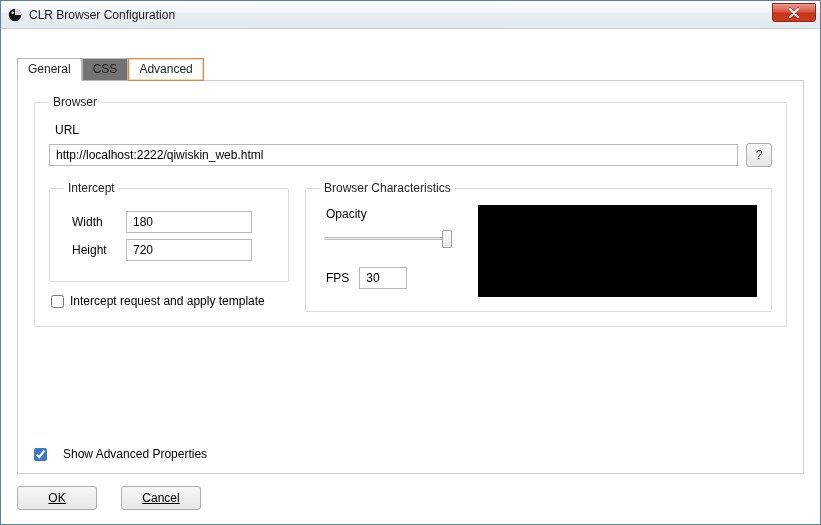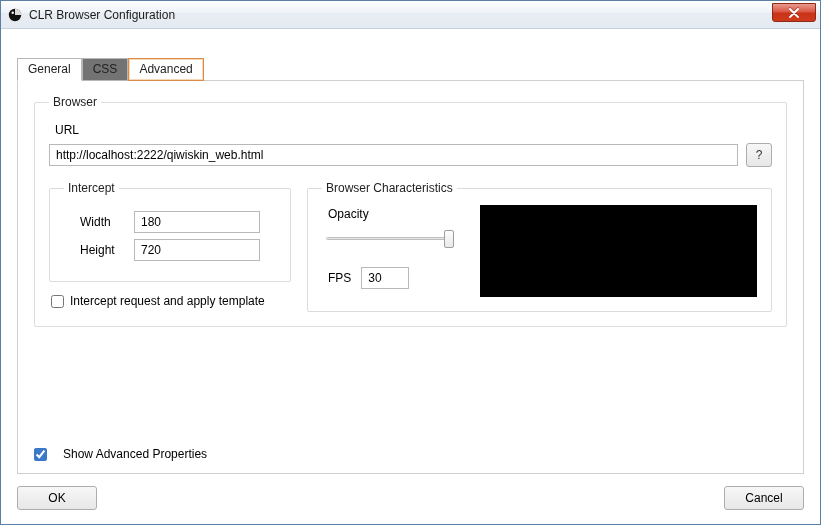--- a/index.html
+++ b/index.html
@@ -121,21 +121,21 @@
       color: #333;
     }
     .mid-row {
       display: flex;
       gap: 16px;
       margin-top: 14px;
       align-items: flex-start;
     }
     .dimensions-group { width: 240px; }
     .dim-row {
-      display: flex; align-items: center; gap: 10px; margin: 6px 16px;
+      display: flex; align-items: center; gap: 10px; margin: 6px 8px;
     }
     .dim-row label { width: 44px; }
     .dim-row input {
       width: 126px; height: 22px;
       border: 1px solid #b8b8b8;
       padding: 2px 6px;
       font: inherit;
       background: #fff;
     }
     .intercept-row {
@@ -183,22 +183,23 @@
     .show-adv-row {
       margin-top: auto;
       padding-top: 10px;
       display: flex; align-items: flex-end; gap: 16px;
     }
     input[type=checkbox] {
       width: 13px; height: 13px;
       accent-color: #3a78c9;
     }
     .footer {
-      display: flex; justify-content: space-between; gap: 8px;
+      display: flex; justify-content: flex-start; gap: 24px;
       padding-top: 12px;
+      text-decoration: underline;
     }
     .win-btn {
       min-width: 80px; height: 24px;
       border: 1px solid #adadad;
       background: linear-gradient(to bottom, #f7f7f7, #e7e7e7);
       border-radius: 3px;
       font: inherit;
       cursor: pointer;
     }
   </style>

